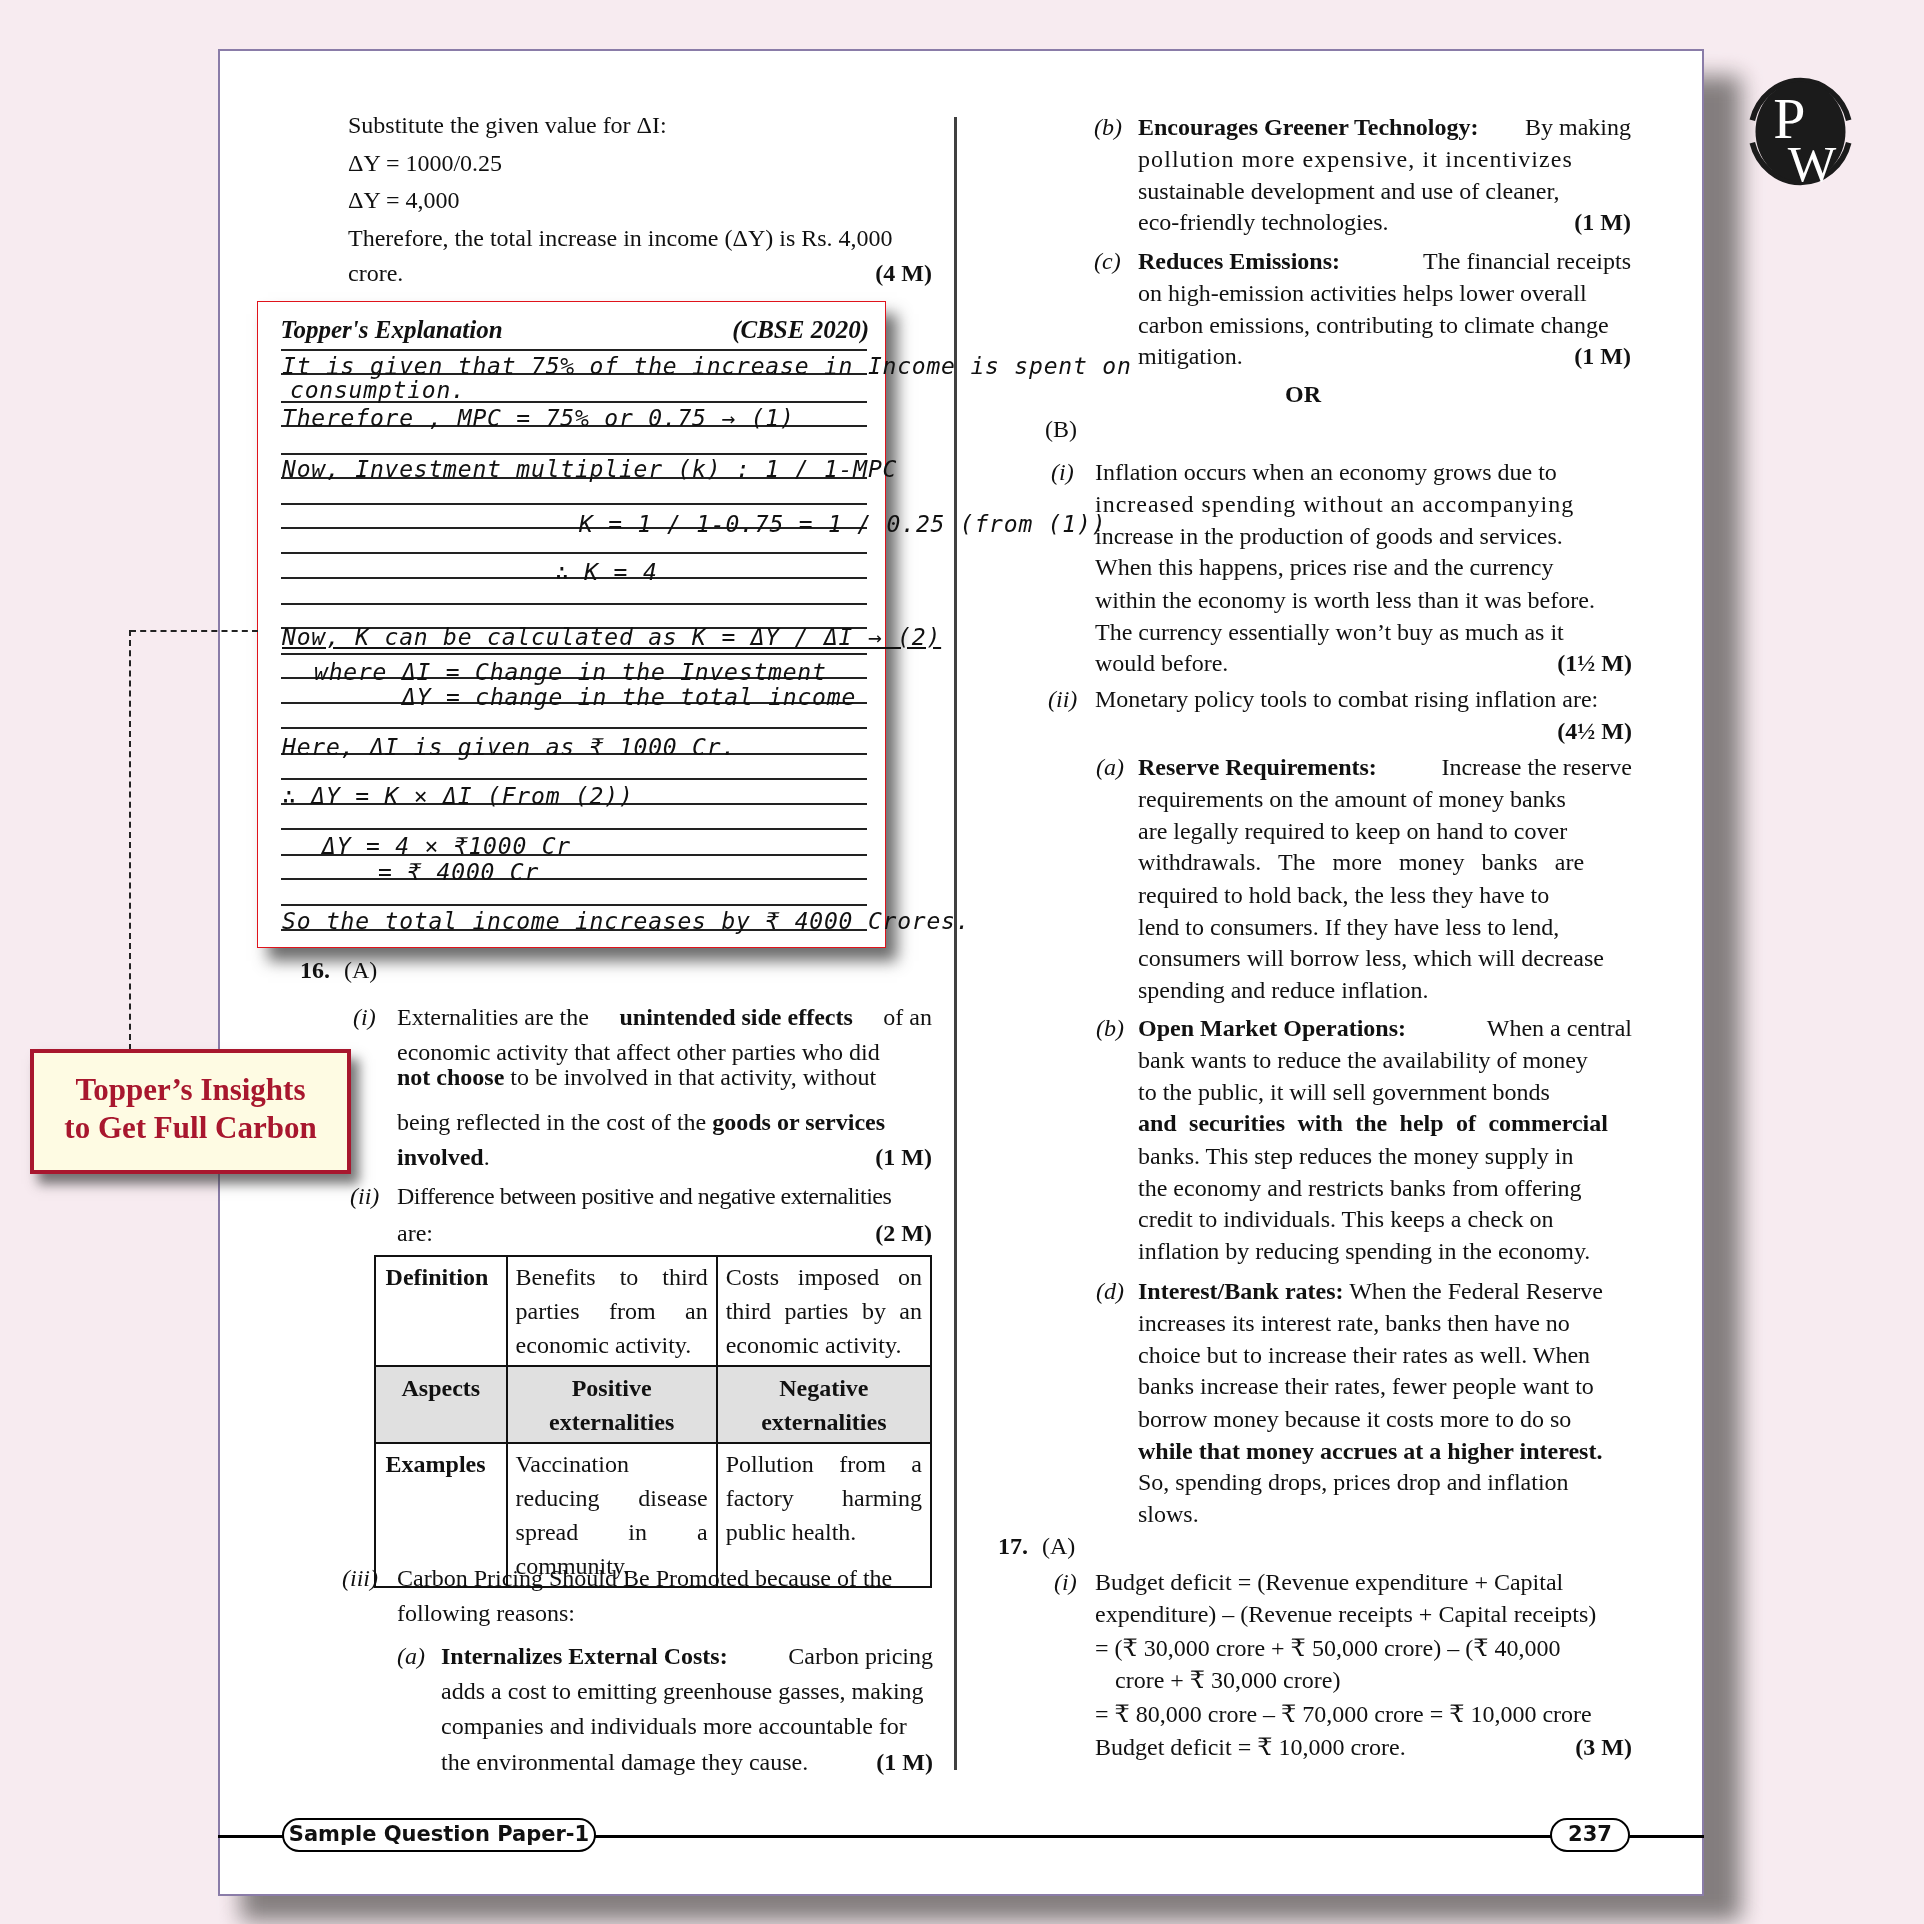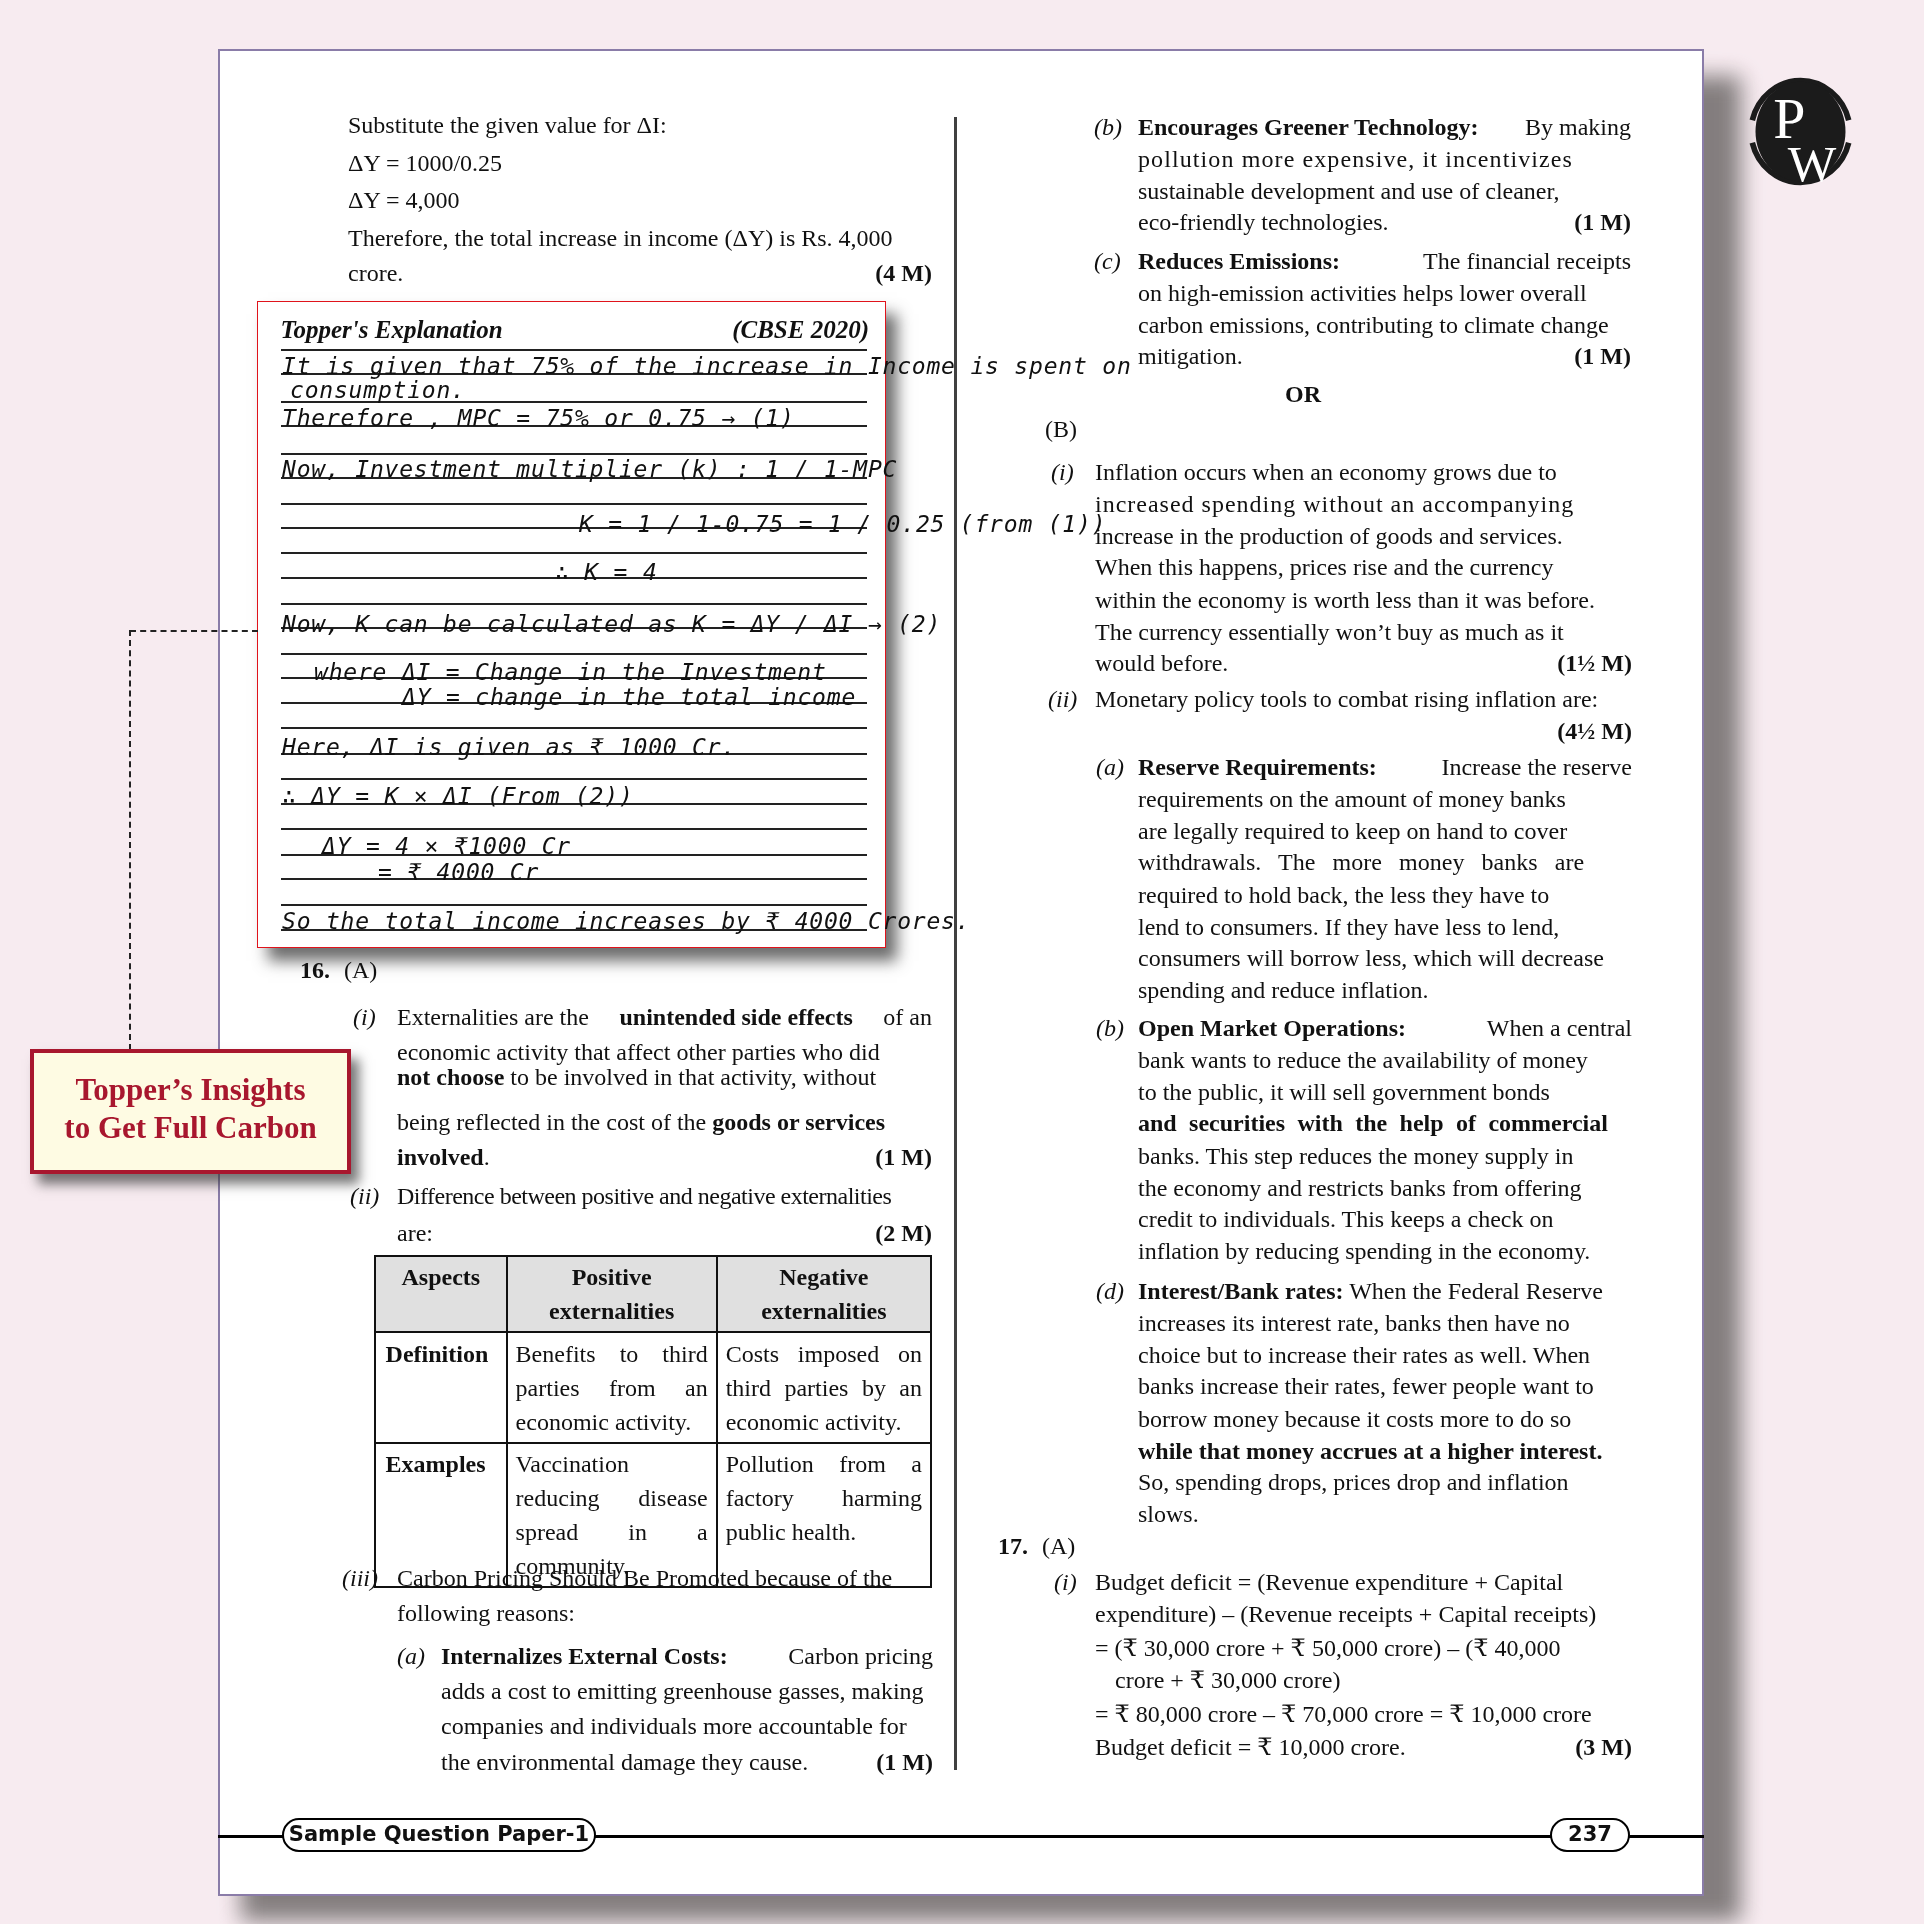--- a/index.html
+++ b/index.html
@@ -135,21 +135,21 @@
     <div class="ruled" style="top:576px;"></div>
     <div class="ruled" style="top:602px;"></div>
     <div class="ruled" style="top:627px;"></div>
 
     <div class="hw" style="left:24px; top:51px;">It is given that 75% of the increase in Income is spent on</div>
     <div class="hw" style="left:32px; top:75px;">consumption.</div>
     <div class="hw" style="left:24px; top:103px;">Therefore , MPC = 75% or 0.75 → (1)</div>
     <div class="hw" style="left:24px; top:154px;">Now, Investment multiplier (k) : 1 / 1-MPC</div>
     <div class="hw" style="left:321px; top:209px;">K = 1 / 1-0.75 = 1 / 0.25 (from (1))</div>
     <div class="hw" style="left:297px; top:257px;">∴ K = 4</div>
-    <div class="hw" style="left:24px; top:309px;">Now, K can be calculated as K = ΔY / ΔI → (2)</div>
+    <div class="hw" style="left:24px; top:322px;text-decoration:underline;">Now, K can be calculated as K = ΔY / ΔI → (2)</div>
     <div class="hw" style="left:56px; top:357px;">where ΔI = Change in the Investment</div>
     <div class="hw" style="left:144px; top:382px;font-style:italic;">ΔY = change in the total income</div>
     <div class="hw" style="left:24px; top:432px;">Here, ΔI is given as ₹ 1000 Cr.</div>
     <div class="hw" style="left:24px; top:481px;">∴ ΔY = K × ΔI (From (2))</div>
     <div class="hw" style="left:64px; top:531px;">ΔY = 4 × ₹1000 Cr</div>
     <div class="hw" style="left:120px; top:557px;">= ₹ 4000 Cr</div>
     <div class="hw" style="left:24px; top:606px;">So the total income increases by ₹ 4000 Crores.</div>
   </div>
 
   <div class="dash-h"></div>
@@ -189,28 +189,28 @@
     <div class="line" style="left:47px; top:0; letter-spacing:-0.5px;">Difference between positive and negative externalities</div>
     <div class="line just" style="left:47px; top:37px; width:535px;">
       <span>are:</span>
       <span class="marks">(2 M)</span>
     </div>
   </div>
 
   <table class="ext">
     <tbody>
         <tr>
+      <td class="aspect">Definition</td>
+      <td>Benefits to third parties from an economic activity.</td>
+      <td>Costs imposed on third parties by an economic activity.</td>
+    </tr>
+    <tr>
       <th>Aspects</th>
       <th>Positive externalities</th>
       <th>Negative externalities</th>
-    </tr>
-    <tr>
-      <td class="aspect">Definition</td>
-      <td>Benefits to third parties from an economic activity.</td>
-      <td>Costs imposed on third parties by an economic activity.</td>
     </tr>
     <tr>
       <td class="aspect">Examples</td>
       <td>Vaccination reducing disease spread in a community.</td>
       <td>Pollution from a factory harming public health.</td>
     </tr>
   </tbody>
     </table>
 
   <div class="col" style="left:342px; top:1566px; width:590px;">

